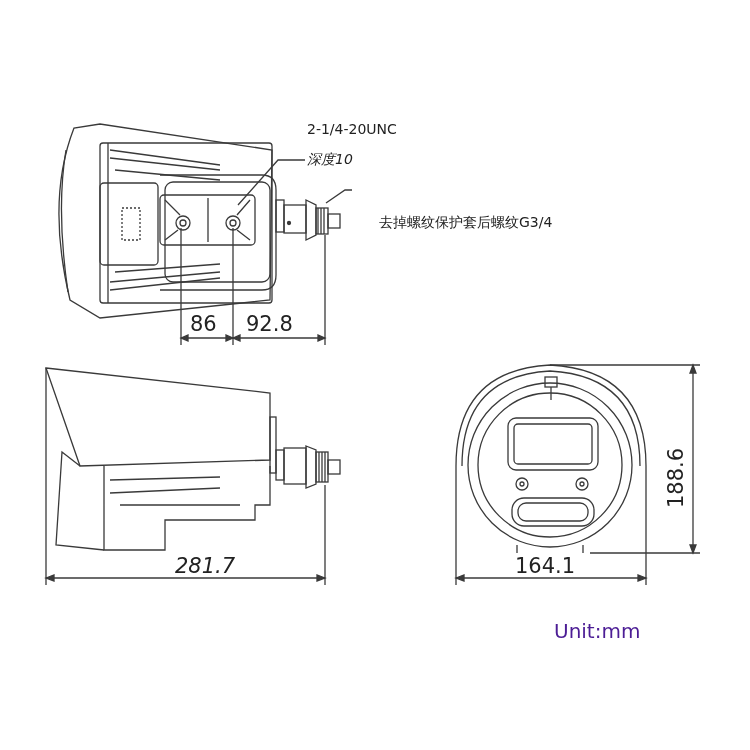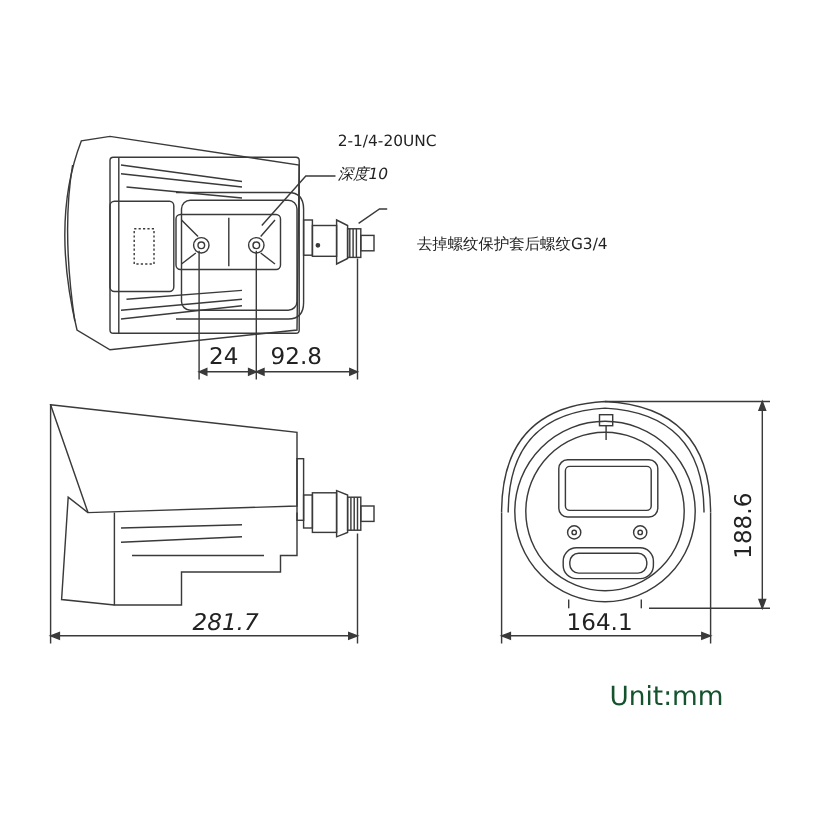--- a/index.html
+++ b/index.html
@@ -1,21 +1,21 @@
 <!DOCTYPE html>
 <html><head>
 <meta charset="utf-8">
 <style>
   html, body { margin:0; padding:0; background:#ffffff; }
   body { width:750px; height:750px; position:relative; overflow:hidden; font-family:"DejaVu Sans", "Liberation Sans", sans-serif; }
   #drawing { position:absolute; left:0; top:0; width:750px; height:750px; }
   .lbl { position:absolute; color:#222; white-space:nowrap; line-height:1; }
   .dim { font-size:21px; }
   .note { font-size:14px; }
-  .unit { font-size:24px; color:#14532d; }
+  .unit { font-size:20px; color:#4c1d95; }
   .rot { transform:rotate(-90deg); transform-origin:left top; }
 </style>
 </head>
 <body>
 
 <svg id="drawing" viewBox="0 0 750 750" xmlns="http://www.w3.org/2000/svg" fill="none" stroke="#3a3a3a" stroke-width="1.3">
 
   <g>
 
     <path d="M74,128 Q46,200 70,300 L100,318 L270,300 L272,150 L100,124 Z"></path>
@@ -109,19 +109,19 @@
     <line x1="590" y1="553" x2="700" y2="553"></line>
     <line x1="693" y1="365" x2="693" y2="553"></line>
     <path d="M693,365 l-3,8 h6 Z M693,553 l-3,-8 h6 Z" fill="#3a3a3a"></path>
   </g>
 </svg>
 
 <div class="lbl note" style="left:307px;top:122px;">2-1/4-20UNC</div>
 <div class="lbl note" style="left:307px;top:152px;font-style:italic;">深度10</div>
 <div class="lbl note" style="left:379px;top:183px;margin-top:32px;">去掉螺纹保护套后螺纹G3/4</div>
 
-<div class="lbl dim" style="left:190px;top:314px;">24</div>
+<div class="lbl dim" style="left:190px;top:314px;">86</div>
 <div class="lbl dim" style="left:246px;top:314px;">92.8</div>
 <div class="lbl dim" style="left:175px;top:556px;font-style:italic;">281.7</div>
 <div class="lbl dim" style="left:515px;top:556px;">164.1</div>
 <div class="lbl dim rot" style="left:666px;top:508px;">188.6</div>
 
 <div class="lbl unit" style="left:554px;top:621px;">Unit:mm</div>
 
 </body></html>

